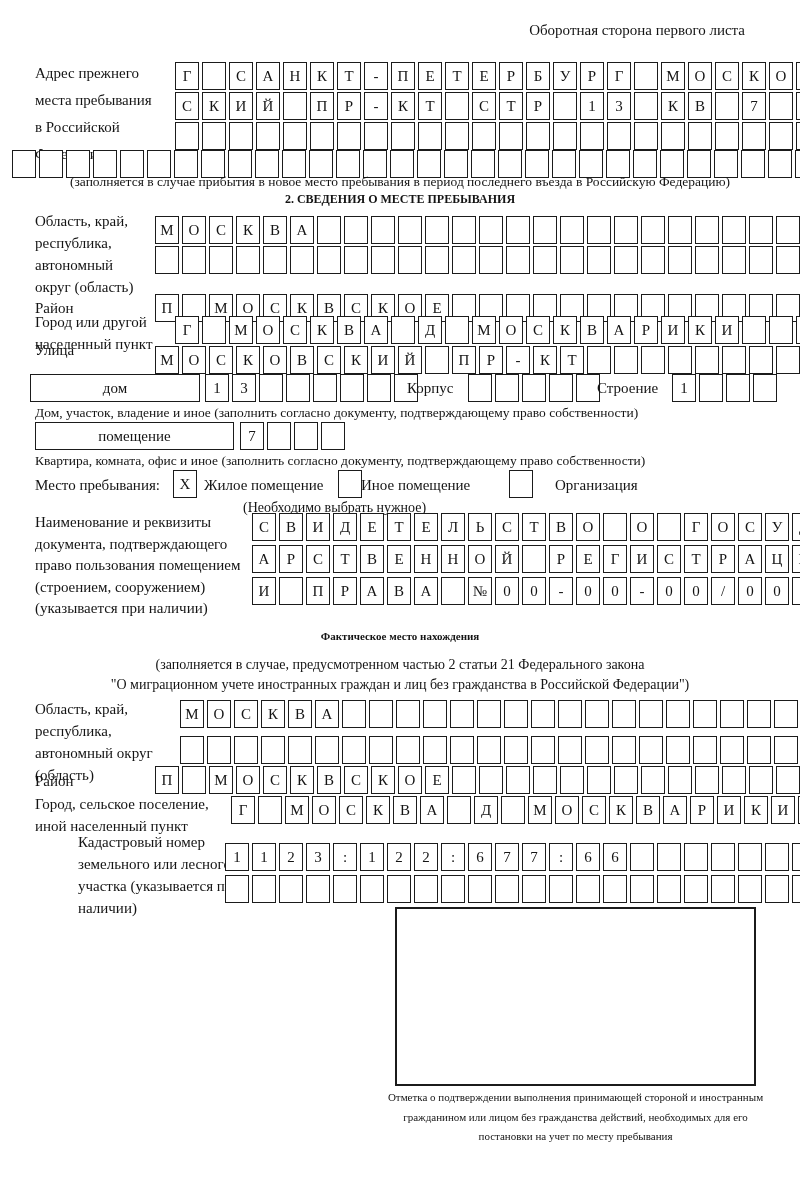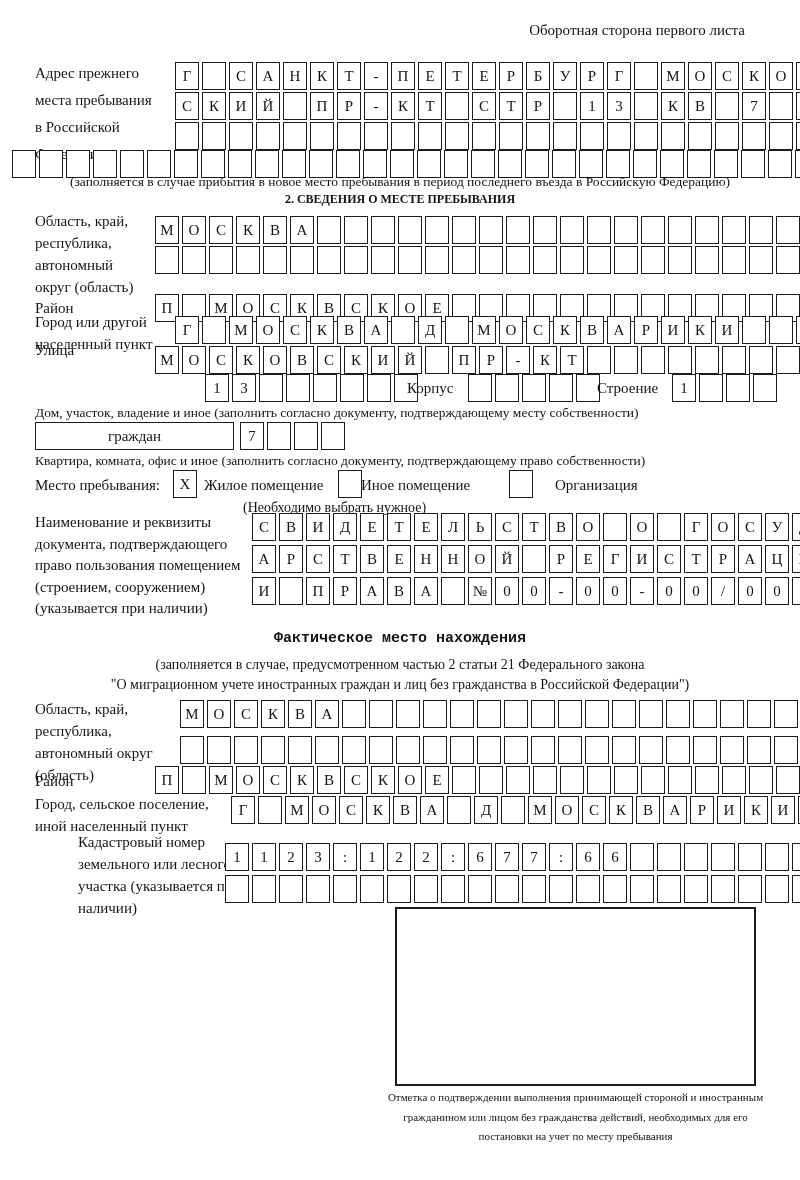--- a/index.html
+++ b/index.html
@@ -5,21 +5,21 @@
   html,body{margin:0;padding:0;background:#ffffff;}
   .page{
     position:relative;width:800px;height:1180px;background:#ffffff;
     font-family:"Liberation Serif","DejaVu Serif",serif;color:#141414;overflow:hidden;
   }
   .abs{position:absolute;}
   .lbl{position:absolute;font-size:15px;line-height:22px;}
   .note{position:absolute;font-size:13.5px;line-height:17px;}
   .center{left:0;width:800px;text-align:center;}
   .h2{position:absolute;font-size:12px;font-weight:bold;}
-  .h3{position:absolute;font-size:15px;font-weight:bold;font-family:Liberation Mono, monospace;}
+  .h3{position:absolute;font-size:11px;font-weight:bold;}
   .crow{position:absolute;display:flex;gap:3px;}
   .cbox{
     width:22px;height:26px;border:1.6px solid #1b1b1b;box-sizing:content-box;
     display:flex;align-items:center;justify-content:center;
     font-size:15px;line-height:26px;background:#fff;flex:0 0 auto;
   }
   .widebox{
     position:absolute;height:26px;border:1.6px solid #1b1b1b;
     display:flex;align-items:center;justify-content:center;font-size:15px;background:#fff;
   }
@@ -284,20 +284,21 @@
       <span class="cbox"></span>
       <span class="cbox"></span>
       <span class="cbox"></span>
       <span class="cbox"></span>
       <span class="cbox"></span>
       <span class="cbox"></span>
       <span class="cbox"></span>
       <span class="cbox"></span>
     </div>
 
+  <div class="widebox" style="left:30px;top:374px;width:168px;">дом</div>
   <div class="crow" style="left:205px;top:374px;">
       <span class="cbox">1</span>
       <span class="cbox">3</span>
       <span class="cbox"></span>
       <span class="cbox"></span>
       <span class="cbox"></span>
       <span class="cbox"></span>
       <span class="cbox"></span>
       <span class="cbox"></span>
     </div>
@@ -309,23 +310,23 @@
       <span class="cbox"></span>
       <span class="cbox"></span>
     </div>
   <div class="lbl" style="left:597px;top:377px;">Строение</div>
   <div class="crow" style="left:672px;top:374px;">
       <span class="cbox">1</span>
       <span class="cbox"></span>
       <span class="cbox"></span>
       <span class="cbox"></span>
     </div>
-  <div class="note" style="left:35px;top:404px;">Дом, участок, владение и иное (заполнить согласно документу, подтверждающему месту собственности)</div>
-
-  <div class="widebox" style="left:35px;top:422px;width:197px;">граждан</div>
+  <div class="note" style="left:35px;top:404px;">Дом, участок, владение и иное (заполнить согласно документу, подтверждающему право собственности)</div>
+
+  <div class="widebox" style="left:35px;top:422px;width:197px;">помещение</div>
   <div class="crow" style="left:240px;top:422px;">
       <span class="cbox">7</span>
       <span class="cbox"></span>
       <span class="cbox"></span>
       <span class="cbox"></span>
     </div>
   <div class="note" style="left:35px;top:452px;">Квартира, комната, офис и иное (заполнить согласно документу, подтверждающему право собственности)</div>
 
   <div class="lbl" style="left:35px;top:474px;">Место пребывания:</div>
   <div class="checkbox" style="left:173px;top:470px;">X</div>

